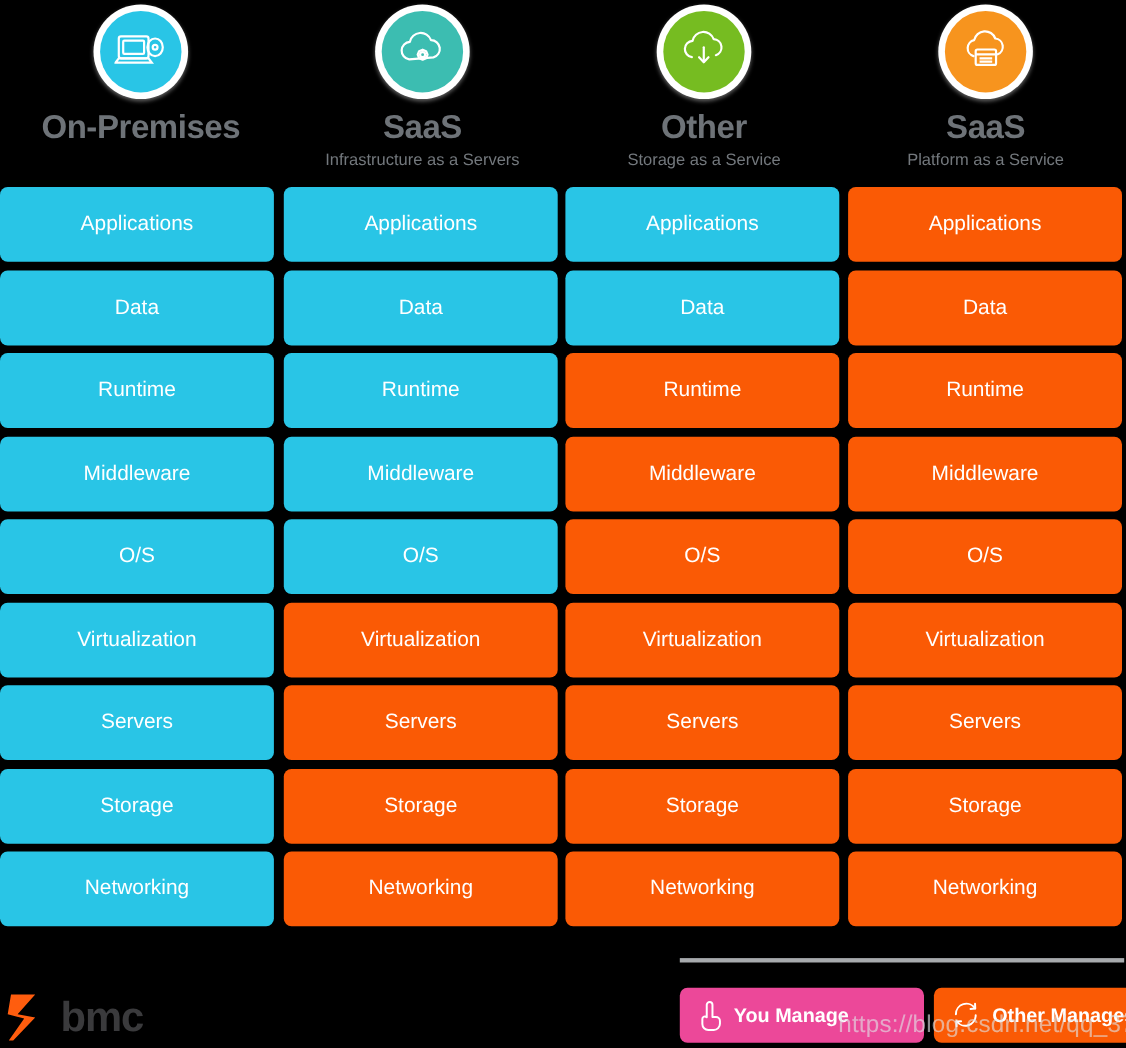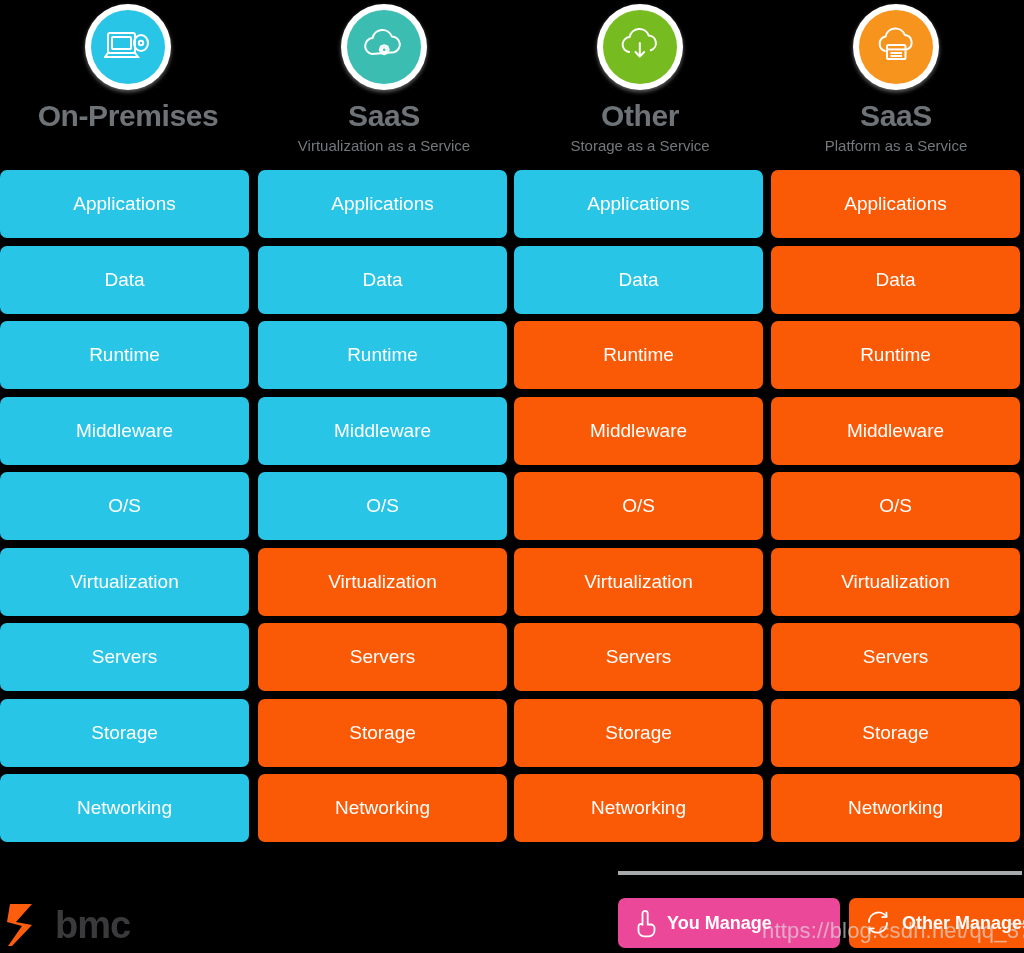--- a/index.html
+++ b/index.html
@@ -214,21 +214,21 @@
         <div class="hdr-icon-ring"></div>
         <div class="hdr-icon-disc" style="background:#3CBDB1;">
           <svg width="48" height="42" viewBox="0 0 48 42" fill="none" stroke="#ffffff" stroke-width="2">
             <path d="M12 28 a8 8 0 0 1 0.6 -15.9 a10 10 0 0 1 19.2 -1.6 a8 8 0 0 1 2.2 15.7 Z" stroke-linejoin="round"></path>
             <path d="M21 20.5 l3.2 -1.3 l3.2 1.3 l1.3 3.2 l-1.3 3.2 l-3.2 1.3 l-3.2 -1.3 l-1.3 -3.2 Z" stroke-linejoin="round"></path>
             <circle cx="24.2" cy="23.7" r="2.3"></circle>
           </svg>
         </div>
       </div>
       <div class="hdr-title">SaaS</div>
-      <div class="hdr-sub">Virtualization as a Service</div>
+      <div class="hdr-sub">Infrastructure as a Servers</div>
     </div>
 
     <div class="header-col">
       <div class="hdr-icon-wrap">
         <div class="hdr-icon-ring"></div>
         <div class="hdr-icon-disc" style="background:#76BC21;">
           <svg width="48" height="42" viewBox="0 0 48 42" fill="none" stroke="#ffffff" stroke-width="2">
             <path d="M13 26 a7.5 7.5 0 0 1 0.6 -14.9 a10 10 0 0 1 19.2 -1.5 a7.5 7.5 0 0 1 2 14.6" stroke-linecap="round" stroke-linejoin="round"></path>
             <path d="M23.8 17 v13" stroke-linecap="round"></path>
             <path d="M19.5 26 l4.3 4.6 l4.3 -4.6" stroke-linecap="round" stroke-linejoin="round"></path>

